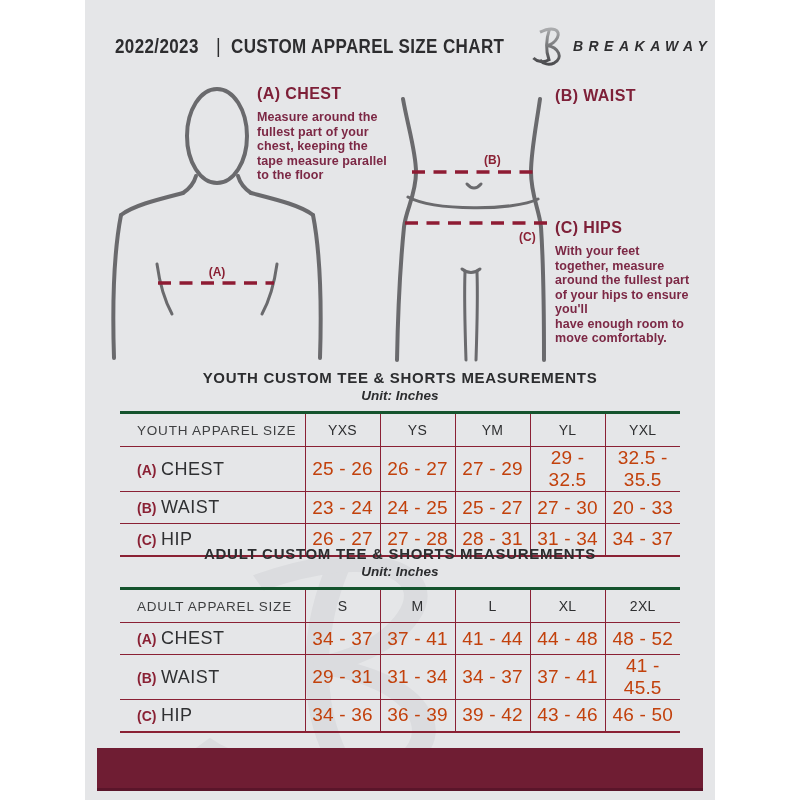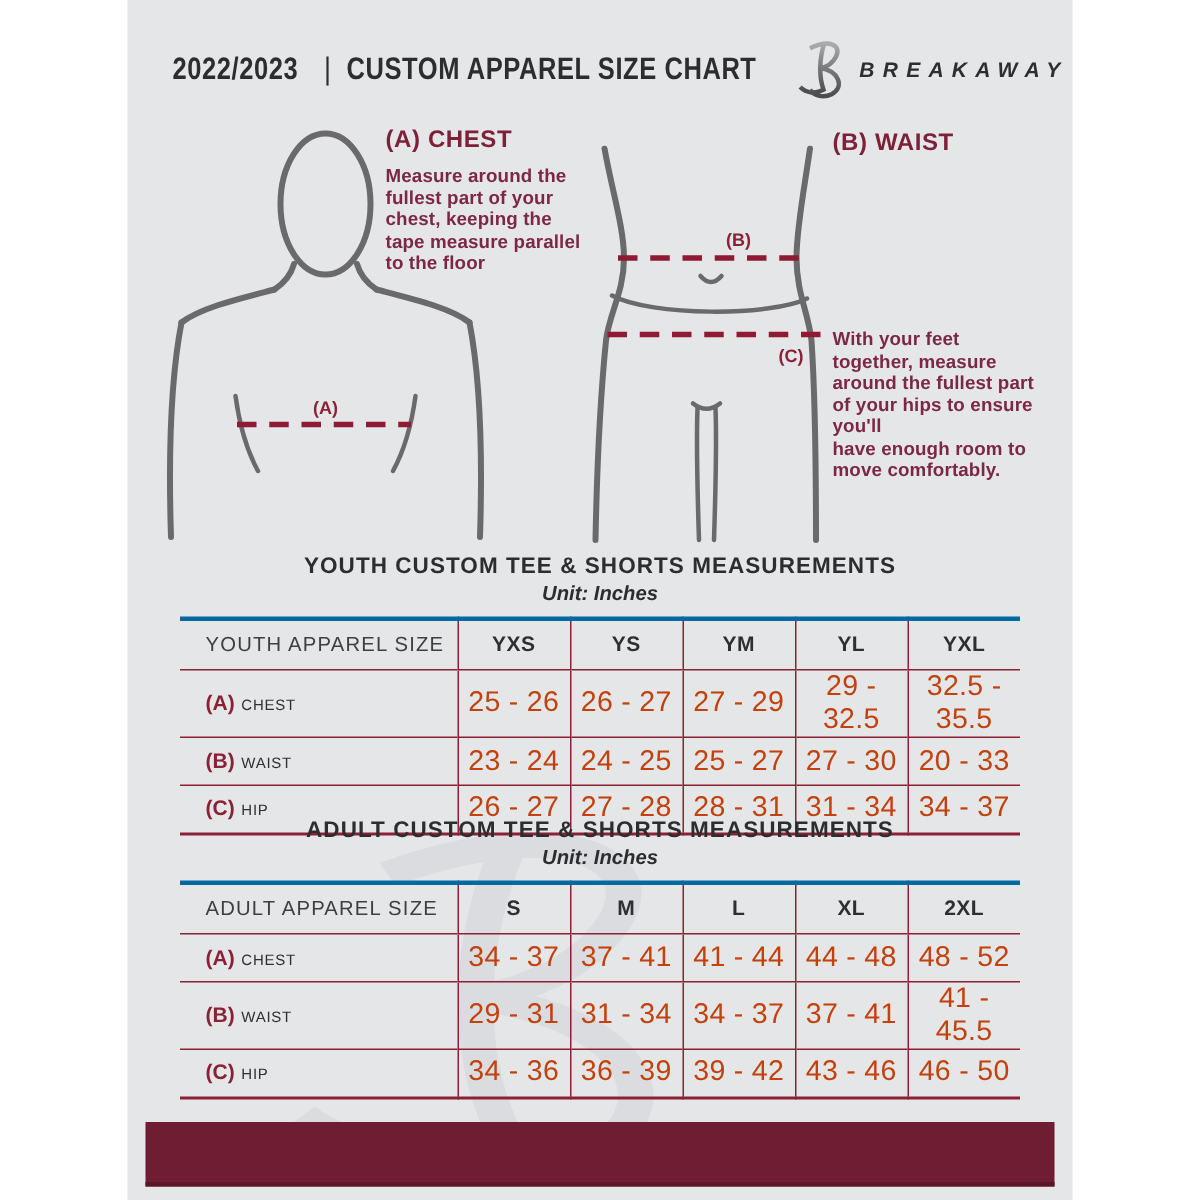--- a/index.html
+++ b/index.html
@@ -33,34 +33,34 @@
   .dash{fill:none;stroke:#8e1b33;stroke-width:3.6;stroke-dasharray:13 8.5;}
   .marker{font-family:"Liberation Sans",sans-serif;font-size:12px;font-weight:800;fill:#8a2134;}
 
   
   .tbl-block{position:absolute;left:35px;width:560px;z-index:2;}
   .tbl-youth{top:369px;}
   .tbl-adult{top:545px;}
   .tbl-title{text-align:center;font-size:15px;font-weight:700;color:#2c2d2f;letter-spacing:0.7px;margin:0;}
   .tbl-unit{text-align:center;font-size:13.5px;font-style:italic;font-weight:600;color:#2c2d2f;margin:2px 0 8px 0;}
   table.size-table{width:560px;border-collapse:collapse;table-layout:fixed;
-                   border-top:3px solid #0369a1;border-bottom:2px solid #8a2134;}
+                   border-top:3px solid #14532d;border-bottom:2px solid #8a2134;}
   table.size-table col.c0{width:185px;}
   table.size-table col.cv{width:75px;}
   table.size-table tr{border-top:1.6px solid #8a2134;}
   table.size-table tr:first-child{border-top:none;}
   table.size-table th,table.size-table td{border-left:1.6px solid #8a2134;padding:0;
                    text-align:center;vertical-align:middle;}
   table.size-table th:first-child,table.size-table td:first-child{border-left:none;text-align:left;padding-left:17px;}
   table.size-table tr.head-row{height:34px;}
   table.size-table tr.data-row{height:32px;}
   .size-head-label{font-size:13.5px;font-weight:500;color:#3e3f41;letter-spacing:0.8px;}
-  .size-col{font-size:14px;font-weight:700;color:#2e2f31;letter-spacing:0.3px;}
+  .size-col{font-size:14px;font-weight:400;color:#2e2f31;letter-spacing:0.3px;}
   .row-key{font-size:14px;font-weight:800;color:#8a2134;}
-  .row-label{font-size:10px;font-weight:500;color:#2f3032;letter-spacing:0.5px;}
+  .row-label{font-size:18px;font-weight:500;color:#2f3032;letter-spacing:0.5px;}
   .val{font-size:19px;font-weight:500;color:#c2410c;letter-spacing:0.2px;}
 
   
   .watermark{position:absolute;left:70px;top:538px;z-index:0;opacity:0.85;}
   .footer-bar{position:absolute;left:12px;top:748px;width:606px;height:40px;background:#6f1d33;
               border-bottom:3px solid #5a152a;z-index:3;}
 </style>
 </head>
 <body>
 
@@ -125,20 +125,21 @@
       <p class="instr-body">Measure around the
 fullest part of your
 chest, keeping the
 tape measure parallel
 to the floor</p>
     </div>
     <div class="instr instr-waist">
       <p class="instr-head">(B) WAIST</p>
     </div>
     <div class="instr instr-hips">
+      <p class="instr-head">(C) HIPS</p>
       <p class="instr-body">With your feet
 together, measure
 around the fullest part
 of your hips to ensure
 you'll
 have enough room to
 move comfortably.</p>
     </div>
 
     <div class="tbl-block tbl-youth">

